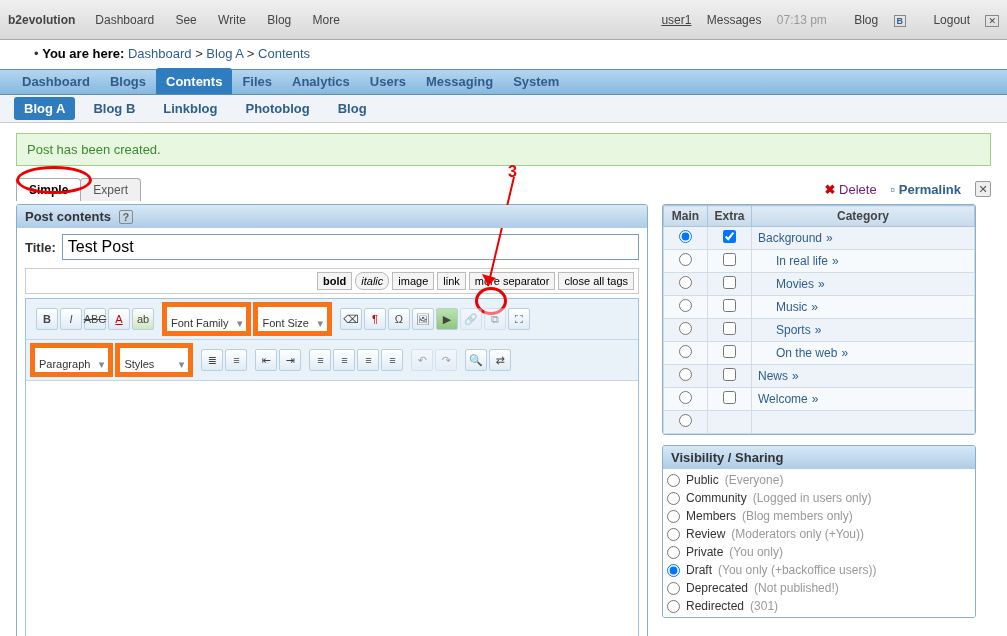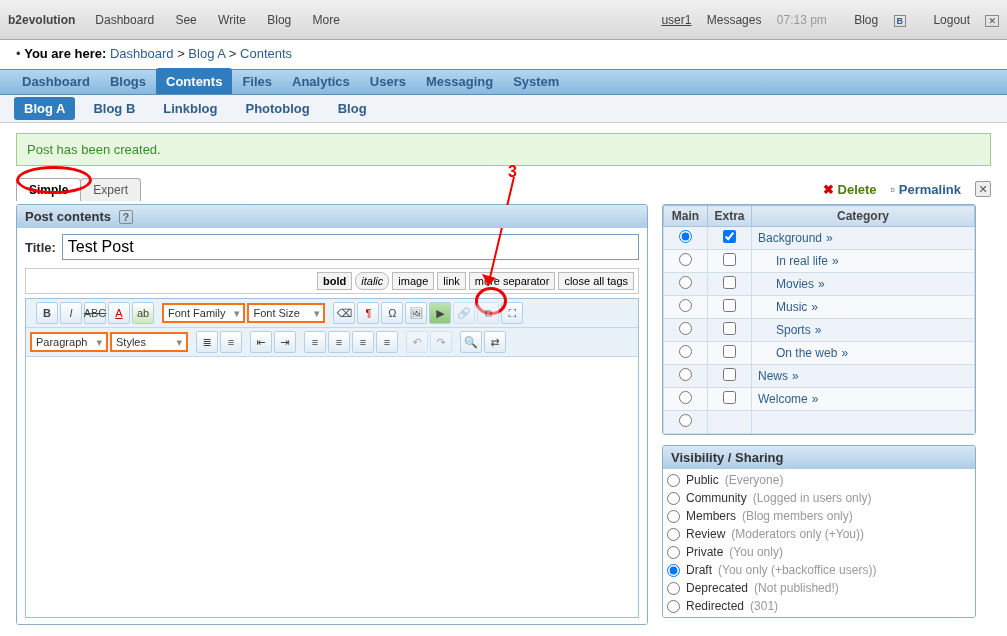--- a/index.html
+++ b/index.html
@@ -9,21 +9,21 @@
 
 .topbar { background: linear-gradient(#f0f0f0,#d8d8d8); height: 40px; border-bottom:1px solid #aaa; display:flex; align-items:center; padding:0 8px; font-size:12px; color:#444; }
 .topbar .brand { font-weight:bold; margin-right:20px; }
 .topbar .left-items span { margin-right:18px; cursor:pointer; }
 .topbar .spacer { flex:1; }
 .topbar .right-items span { margin-left:12px; cursor:pointer; }
 .topbar .user { text-decoration: underline; }
 .topbar .time { color:#999; }
 
 
-.breadcrumb { padding:6px 16px; font-size:13px; }
+.breadcrumb { padding:6px 16px; font-size:13px;margin-left:18px; }
 .breadcrumb b { color:#000; }
 .breadcrumb .crumb { color:#2F5E8C; }
 
 
 .maintabs { background: linear-gradient(#B5D6F0,#86B8DE); height:26px; border:1px solid #5F8DB3; border-left:none; border-right:none; display:flex; align-items:flex-end; padding-left:12px; margin-top:2px;}
 .maintabs div { padding:6px 10px 5px; font-weight:bold; color:#2F5E8C; cursor:pointer; font-size:13px;}
 .maintabs div.active { background:#2F7DBF; color:#fff; border-radius:3px 3px 0 0;}
 
 
 .subtabs { background:#F0F4F8; height:28px; border-bottom:1px solid #ccc; display:flex; align-items:center; padding-left:14px;}
@@ -35,21 +35,21 @@
 
 
 .content { margin:4px 16px 0; position:relative;}
 
 
 .viewrow { display:flex; align-items:center; height:30px;gap:24px; }
 .viewtabs { display:flex; }
 .viewtab { border:1px solid #aaa; border-bottom:none; background:#F0F0F0; padding:4px 12px; font-size:12px; color:#555; cursor:pointer; border-radius:4px 4px 0 0; margin-right:-1px;}
 .viewtab.active { background:#fff; color:#000; font-weight:bold;}
 .actions { margin-left:auto; display:flex; align-items:center; gap:14px; font-size:13px;}
-.actions .delete { color:#4d7c0f; font-weight:bold;}
+.actions .delete { color:#701a75; font-weight:normal;}
 .actions .permalink { color:#2F5E8C; font-weight:bold;}
 .actions .close { border:1px solid #999; width:16px; height:16px; display:inline-flex; align-items:center; justify-content:center; font-size:11px; color:#555; cursor:pointer; border-radius:2px; background:#eee;}
 
 .circle { position:absolute; border:3px solid #E00; border-radius:50%; pointer-events:none;}
 .ann-label { position:absolute; color:#E00; font-weight:bold; font-size:16px;}
 .ann-arrow { position:absolute; pointer-events:none;}
 
 .columns { display:flex; gap:14px; align-items:flex-start;}
 .leftcol { width:632px; }
 .rightcol { width:314px; }
@@ -67,21 +67,21 @@
 
 .qt { border:1px solid #ccc; padding:3px 4px; display:flex; gap:3px; margin-bottom:4px; justify-content:flex-end;}
 .qt button { border:1px solid #bbb; background:#f4f4f4; font-size:11px; padding:2px 5px; cursor:pointer;}
 .qt button.b { font-weight:bold;} .qt button.i { font-style:italic;border-radius:8px;}
 
 
 .tmce { border:1px solid #A1C0DA; background:#E9F1F9;}
 .tmce-row { display:flex; align-items:center; padding:3px 4px; gap:2px; flex-wrap:wrap; border-bottom:1px solid #C4D7E8;}
 .tbtn { width:22px; height:22px; border:1px solid #B8CFE3; background:linear-gradient(#fff,#E0ECF5); display:inline-flex; align-items:center; justify-content:center; font-size:11px; color:#444; cursor:pointer; border-radius:2px;}
 .tsep { width:4px; }
-.tsel { border:2px solid #f97316; background:#fff; font-size:11px; padding:2px 18px 2px 4px; position:relative; cursor:pointer; display:inline-flex; align-items:center; min-width:78px;}
+.tsel { border:5px solid #f97316; background:#fff; font-size:11px; padding:10px 18px 2px 4px; position:relative; cursor:pointer; display:inline-flex; align-items:center; min-width:78px;}
 .tsel::after{content:"▾"; position:absolute; right:4px; color:#888;}
 .editor-area { height:260px; background:#fff; border:none;}
 
 
 .cattable { width:100%; border-collapse:collapse; font-size:12px;}
 .cattable th { background:linear-gradient(#E0EBF5,#C6DAEC); border:1px solid #A9C4DB; padding:3px 6px; font-weight:bold; color:#444;}
 .cattable td { border:1px solid #D0DDE8; padding:3px 6px; background:#F7FAFD;}
 .cattable tr:nth-child(odd) td { background:#EDF3F9;}
 .cattable td.c { text-align:center; width:44px;}
 .catlink { color:#2F5E8C;margin-top:8px;}

